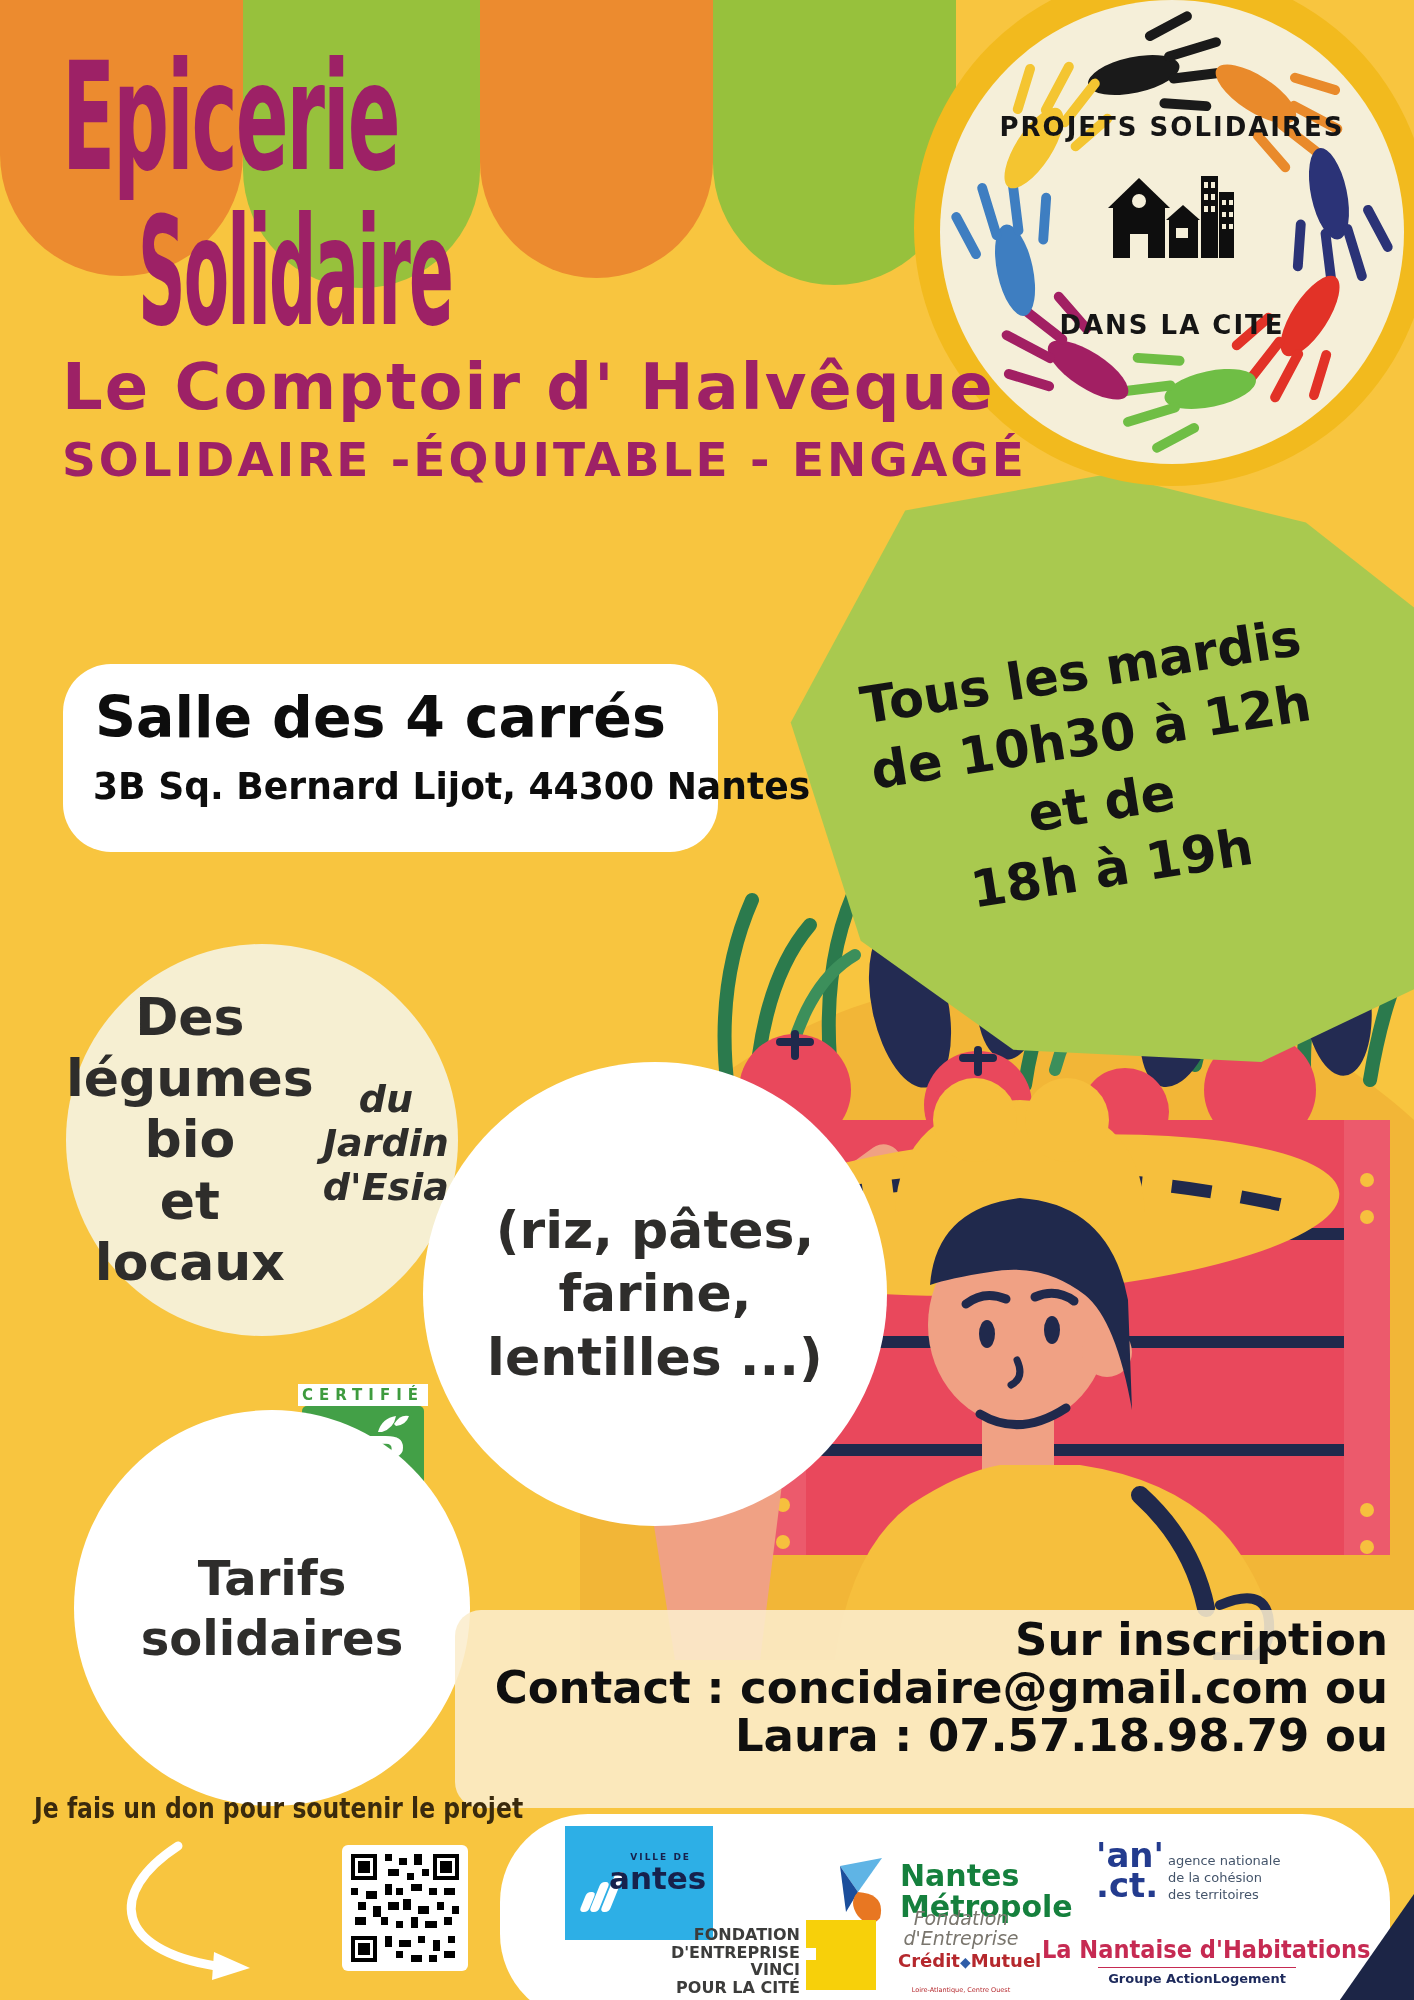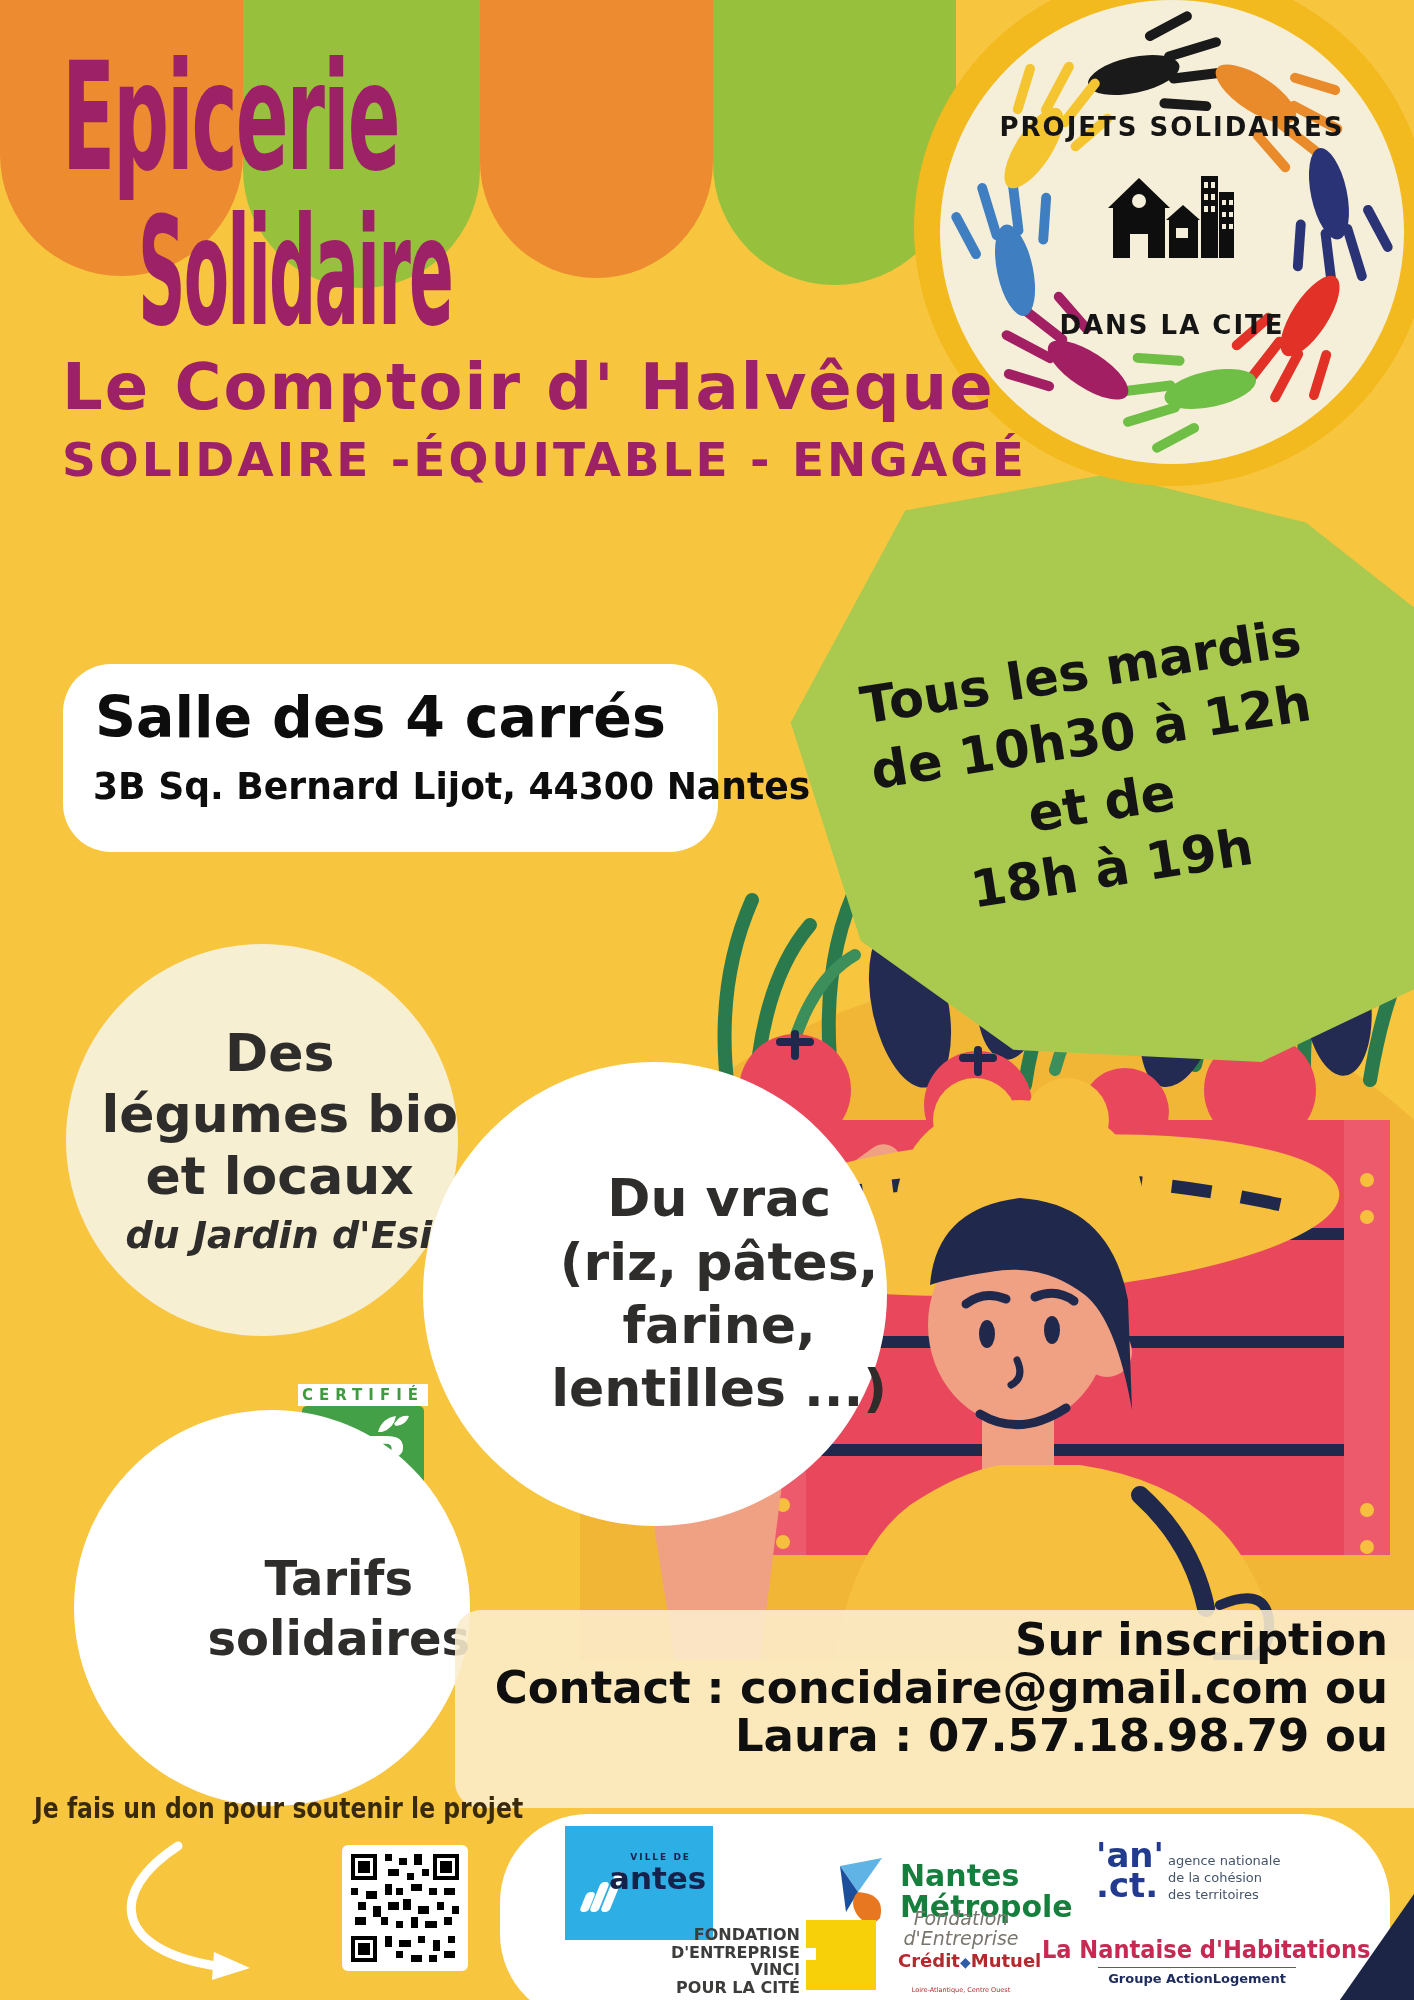--- a/index.html
+++ b/index.html
@@ -44,22 +44,22 @@
   .badge{position:absolute;left:778px;top:468px;width:636px;height:606px;background:#A9C94F;z-index:4;
          clip-path:polygon(20% 7%,52% 1%,83% 9%,100% 23%,100% 86%,76% 98%,37% 96%,13% 78%,2% 42%);
          display:flex;align-items:center;justify-content:center;}
   .badge .sched{transform:rotate(-9deg);text-align:center;color:#141414;font-size:51px;
                 font-weight:800;line-height:1.3;}
 
   
   .illu{position:absolute;left:580px;top:760px;z-index:2;}
 
   
-  .fcircle{position:absolute;border-radius:50%;z-index:3;display:flex;flex-direction:column;
-           align-items:flex-end;justify-content:center;text-align:center;color:#2E2D2B;}
+  .fcircle{position:absolute;border-radius:50%;z-index:3;display:flex;flex-direction:row;
+           align-items:center;justify-content:center;text-align:center;color:#2E2D2B;}
   .c-legumes{left:66px;top:944px;width:392px;height:392px;background:#F6EFD2;}
   .c-legumes .big{font-size:52px;font-weight:800;line-height:1.18;}
   .c-legumes .note{font-size:38px;font-weight:800;font-style:italic;margin-top:6px;}
   .c-vrac{left:423px;top:1062px;width:464px;height:464px;background:#FFFFFF;}
   .c-vrac .big{font-size:52px;font-weight:800;line-height:1.22;}
   .c-tarifs{left:74px;top:1410px;width:396px;height:396px;background:#FFFFFF;}
   .c-tarifs .big{font-size:48px;font-weight:800;line-height:1.25;}
 
   
   .ab{position:absolute;left:298px;top:1384px;width:130px;z-index:2;text-align:center;}
@@ -310,21 +310,20 @@
     <div class="big">
       <div>Des</div>
       <div>légumes bio</div>
       <div>et locaux</div>
     </div>
     <div class="note">du Jardin d'Esia</div>
   </div>
 
   <div class="fcircle c-vrac">
     <div class="big">
-      <div>Du vrac</div>
       <div>(riz, pâtes,</div>
       <div>farine,</div>
       <div>lentilles ...)</div>
     </div>
   </div>
 
   <div class="fcircle c-tarifs">
     <div class="big">
       <div>Tarifs</div>
       <div>solidaires</div>

